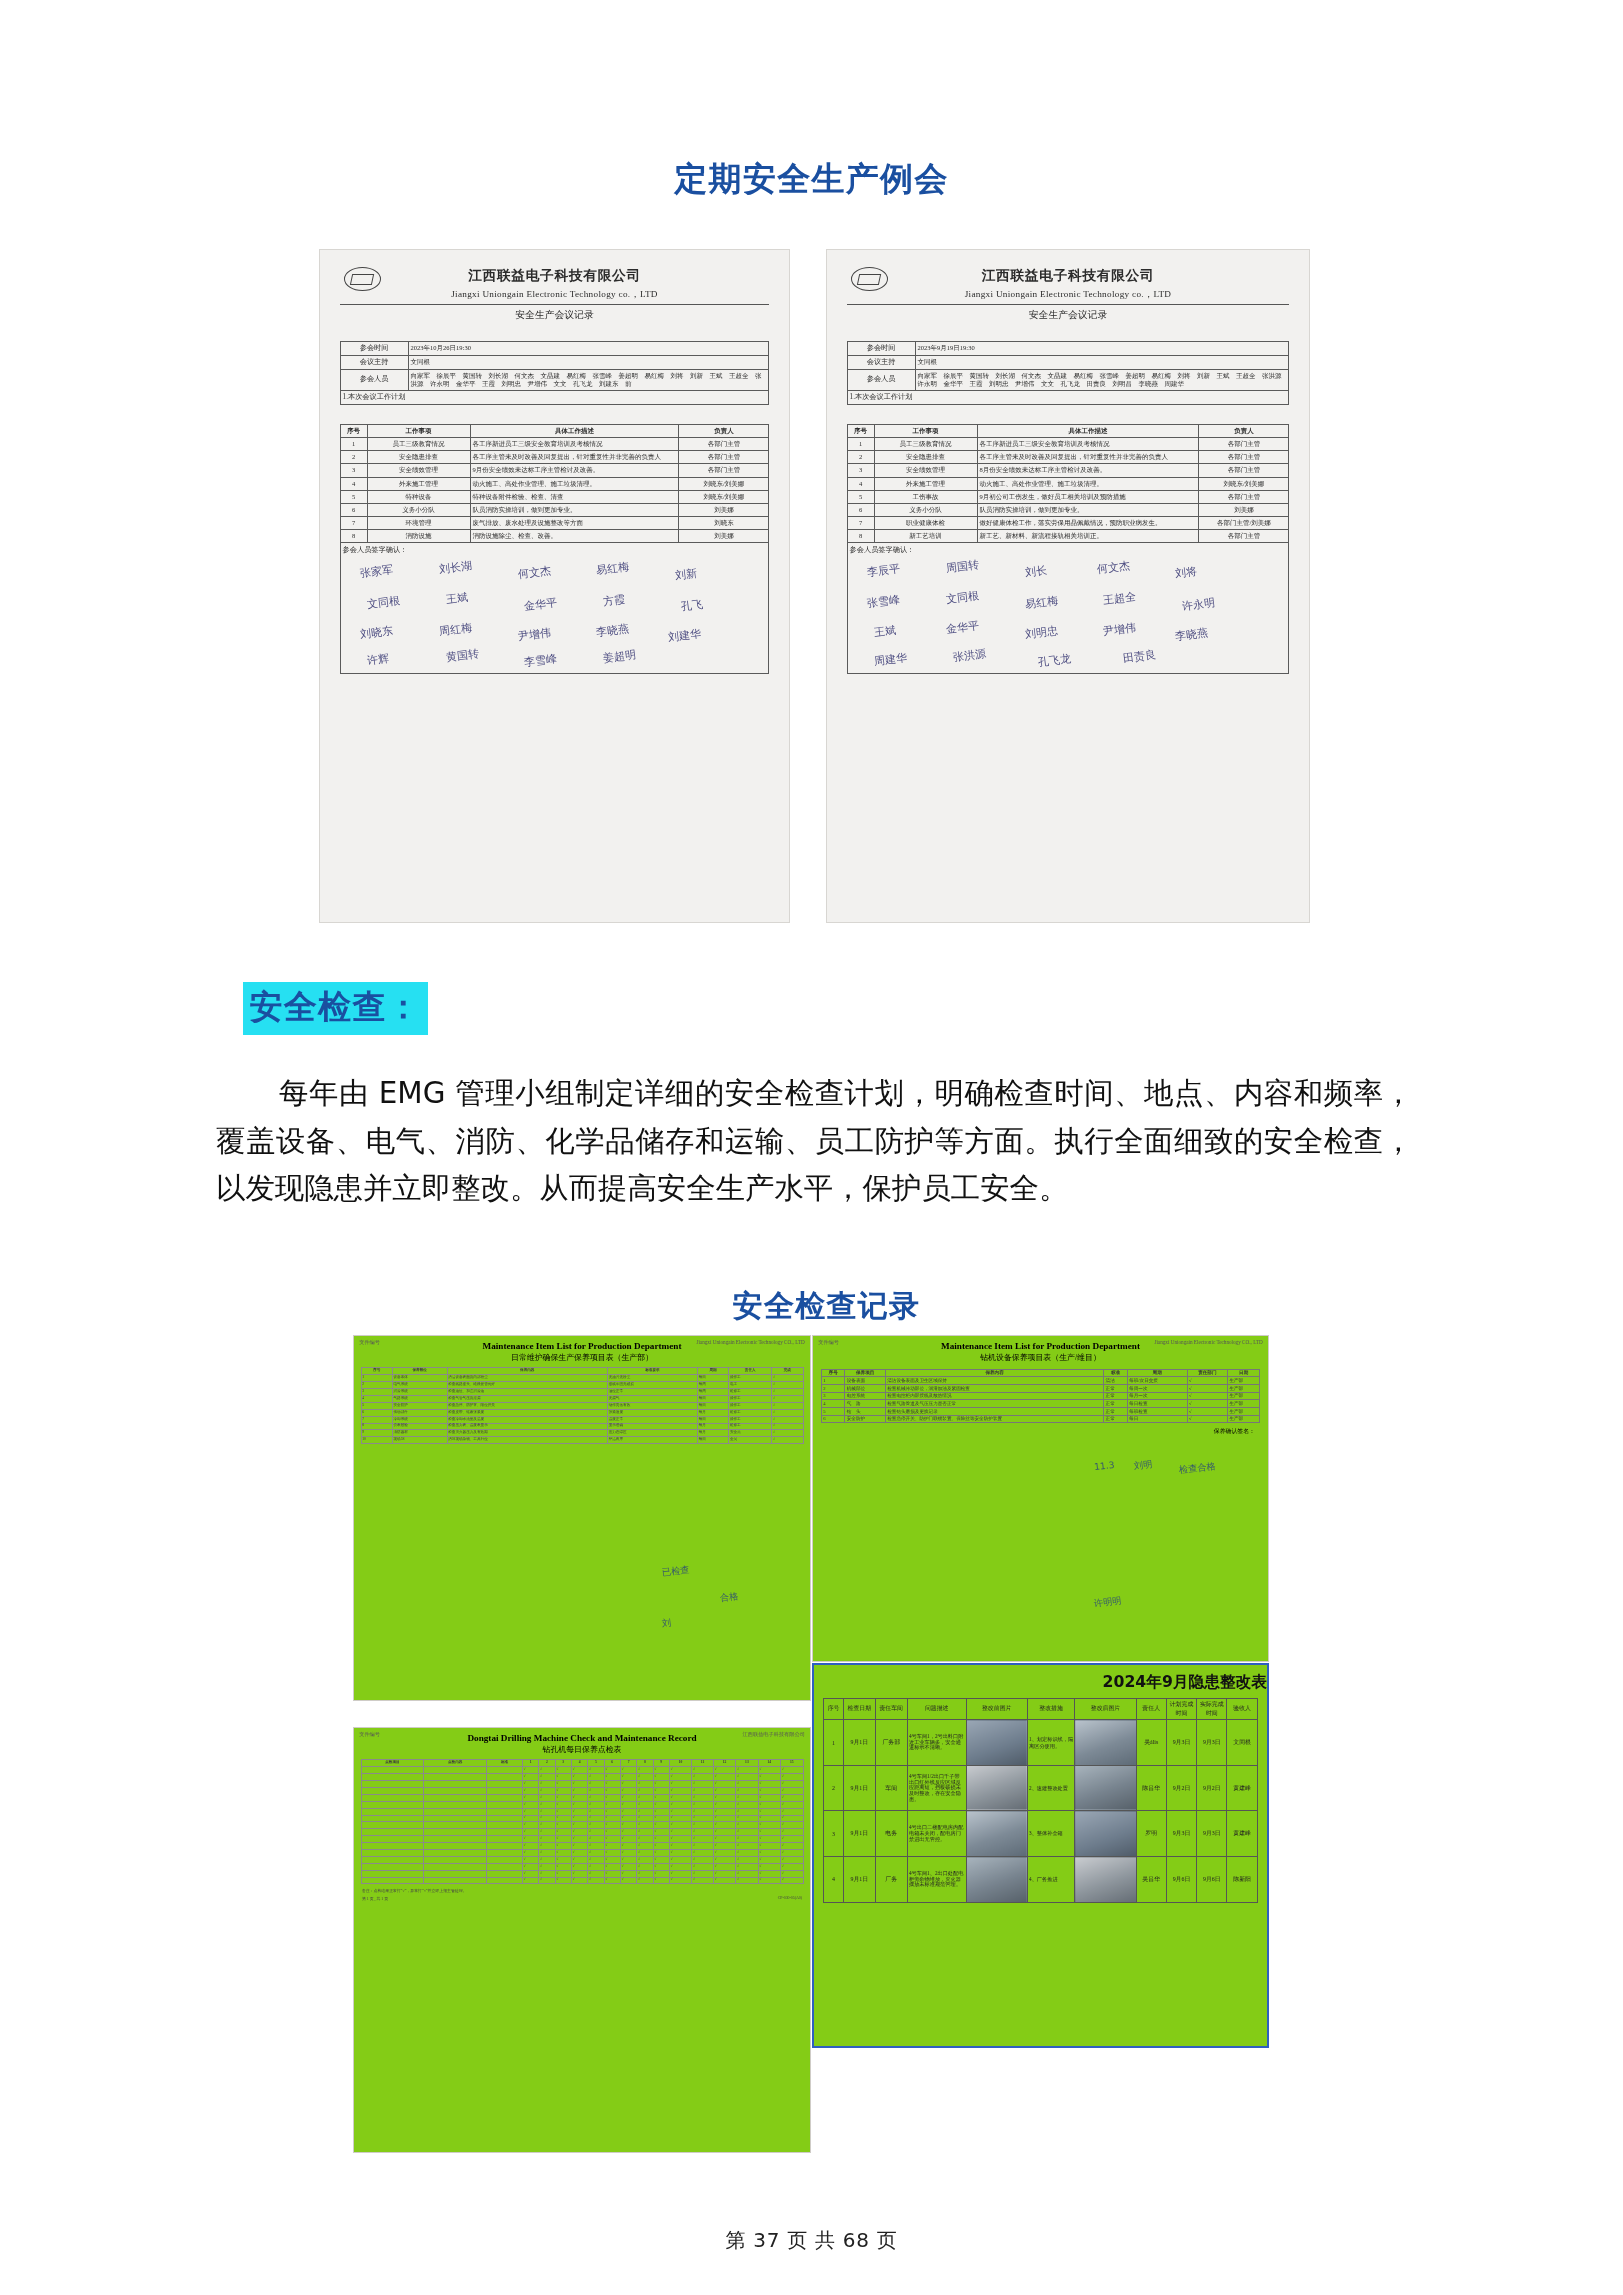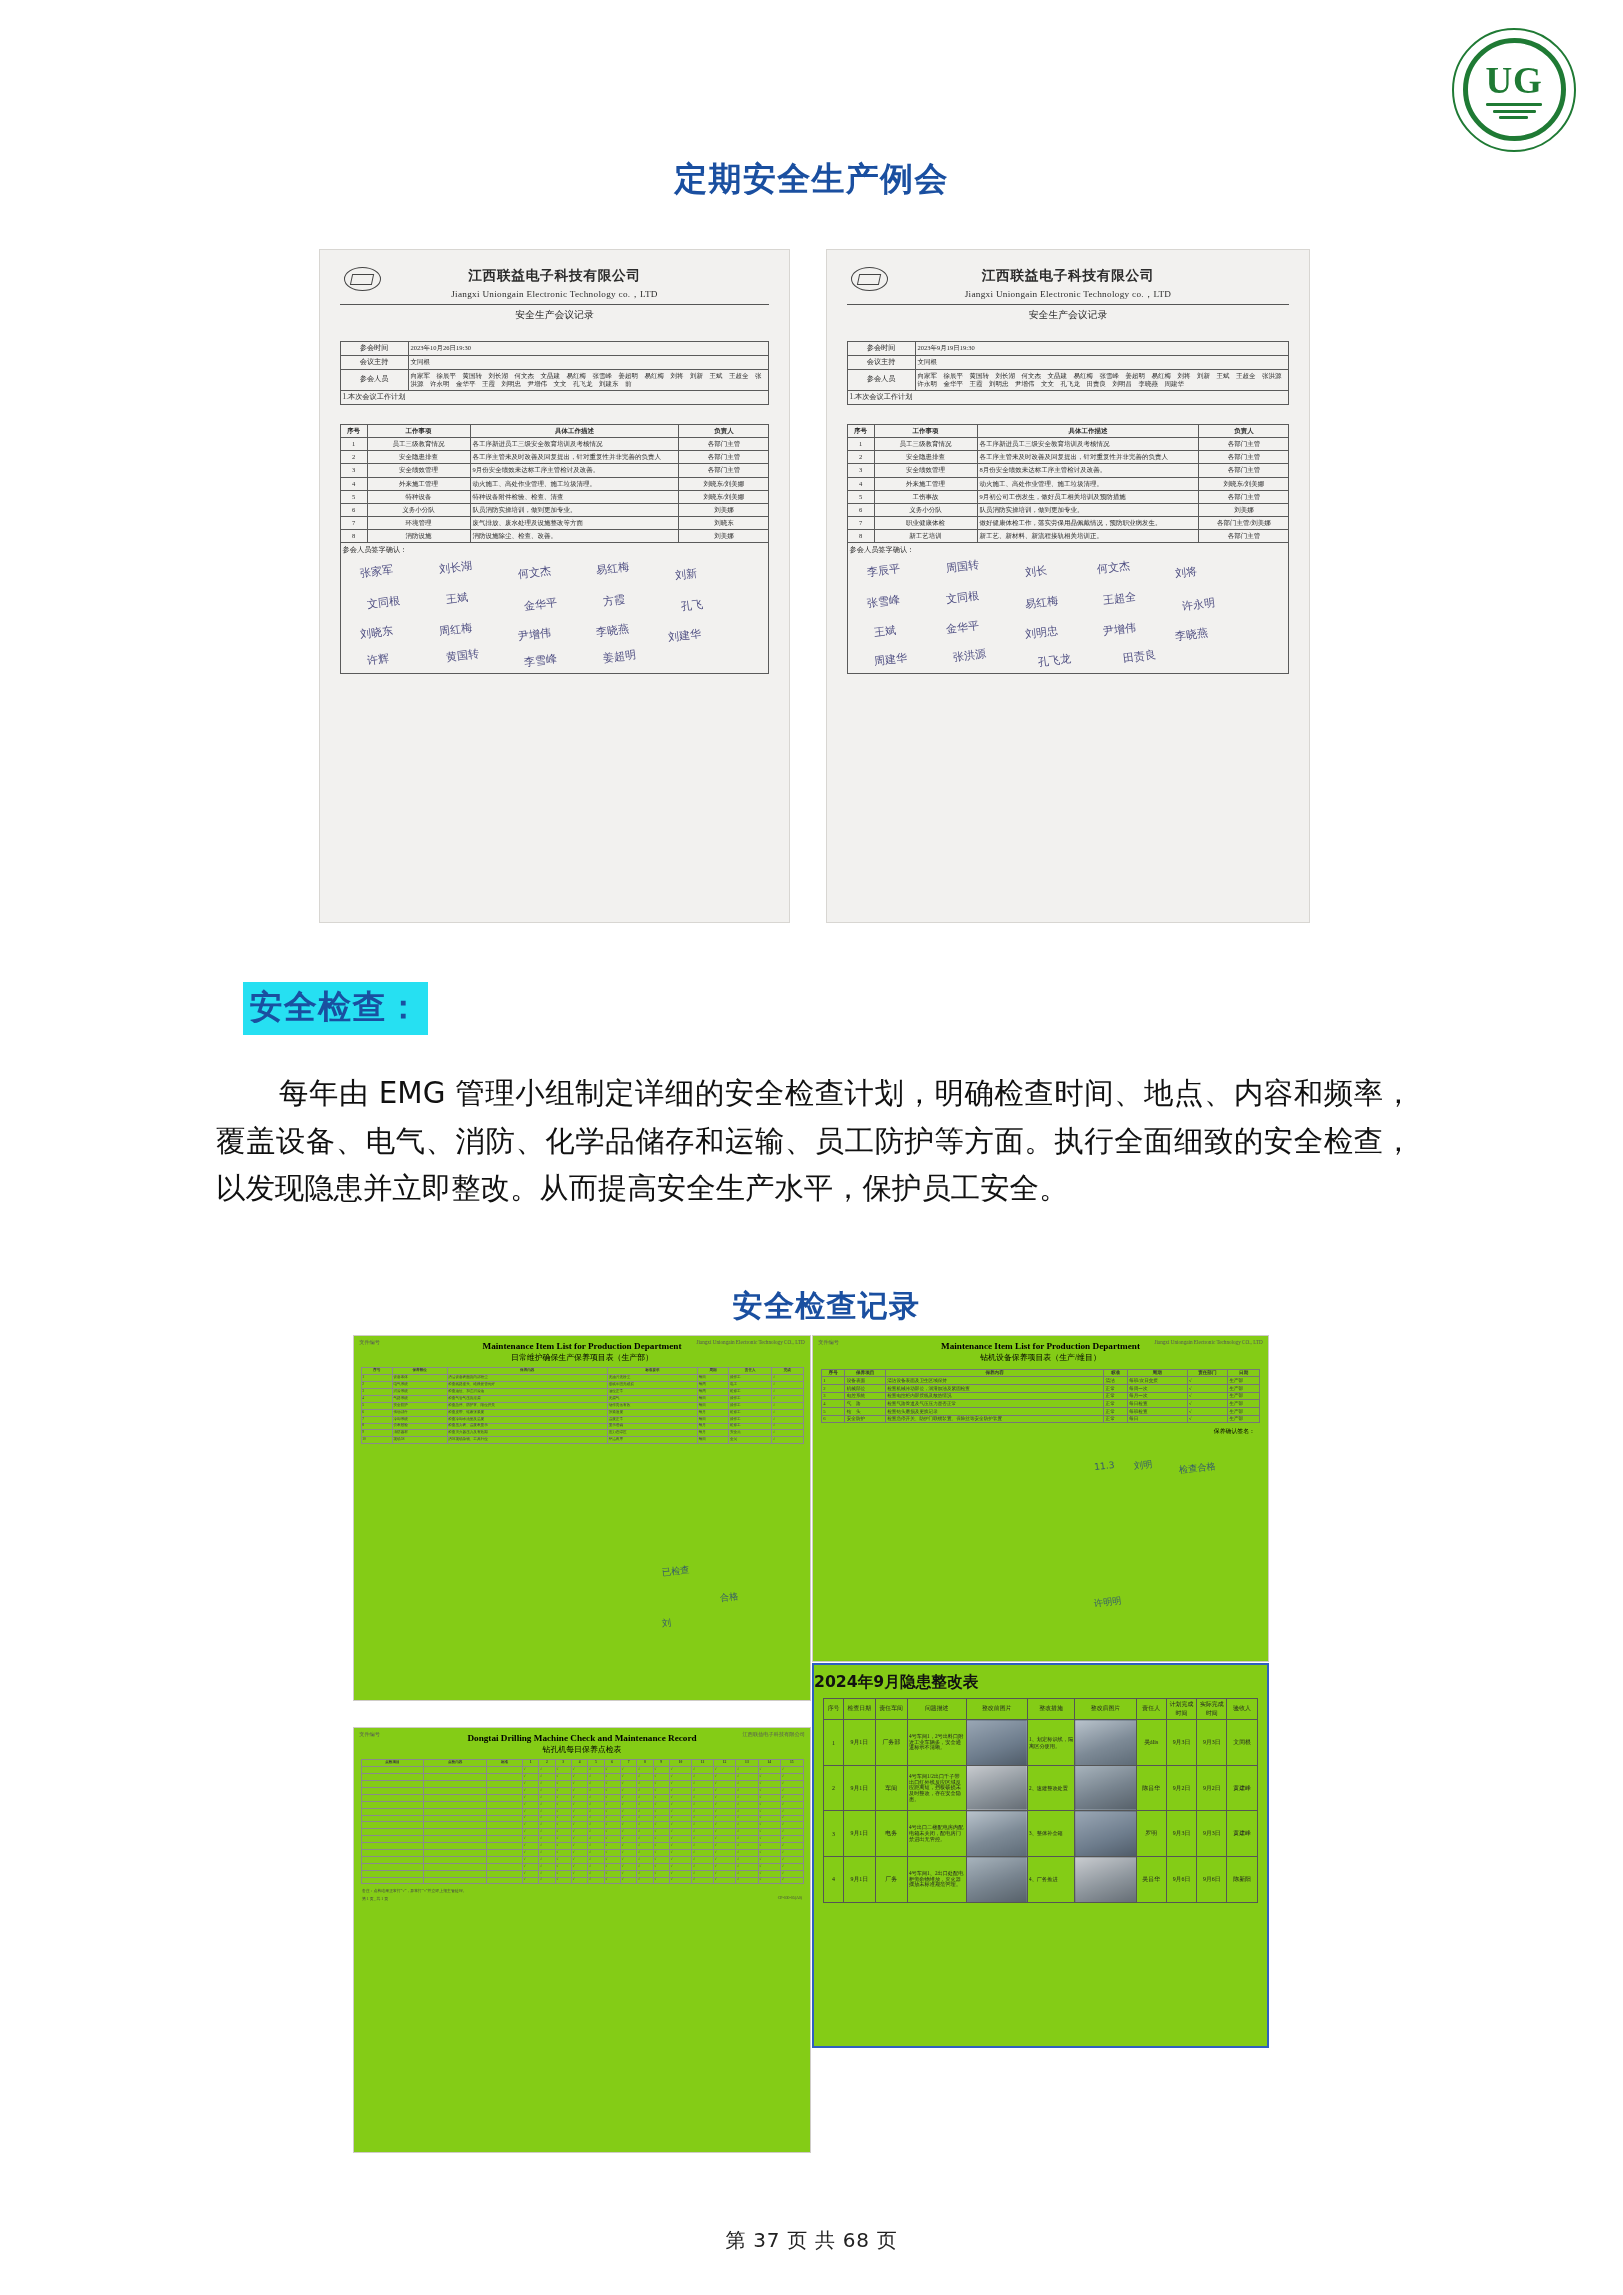--- a/index.html
+++ b/index.html
@@ -299,21 +299,21 @@
     font-size: 3.6px;
     line-height: 1.1;
     color: #3a3a3a;
   }
   table.tiny td, table.tiny th {
     border: 0.7px solid #8a8a8a;
     padding: 0 0.7px;
     height: 5.9px;
   }
   .rect-title {
-    text-align: left;
+    text-align: right;
     font-size: 15.7px;
     font-weight: bold;
     padding: 6.5px 0 3.9px 0;
     font-family: "DejaVu Sans", sans-serif;
     color: #111;
   }
   table.rect {
     width: calc(100% - 18.3px);
     margin: 1.3px 9.2px;
     border-collapse: collapse;
@@ -343,30 +343,20 @@
     transform: rotate(-6deg);
     opacity: .8;
     white-space: nowrap;
   }
 </style>
 </head>
 <body>
 
 <div class="page">
 
-  <div class="logo">
-    <div class="ring-outer"></div>
-    <div class="ring-inner"></div>
-    <div class="ug-text">UG</div>
-    <div class="swoosh">
-      <span class="s1"></span>
-        <span class="s2"></span>
-        <span class="s3"></span>
-    </div>
-  </div>
 
   <div class="title-main">定期安全生产例会</div>
 
   <div class="scan meeting" id="meet1">
     <div class="sheet-inner">
       <div class="sheet-logo"></div>
       <div class="sheet-co">江西联益电子科技有限公司</div>
       <div class="sheet-co-en">Jiangxi Uniongain Electronic Technology co.，LTD</div>
       <div class="sheet-doc-title">安全生产会议记录</div>
 

